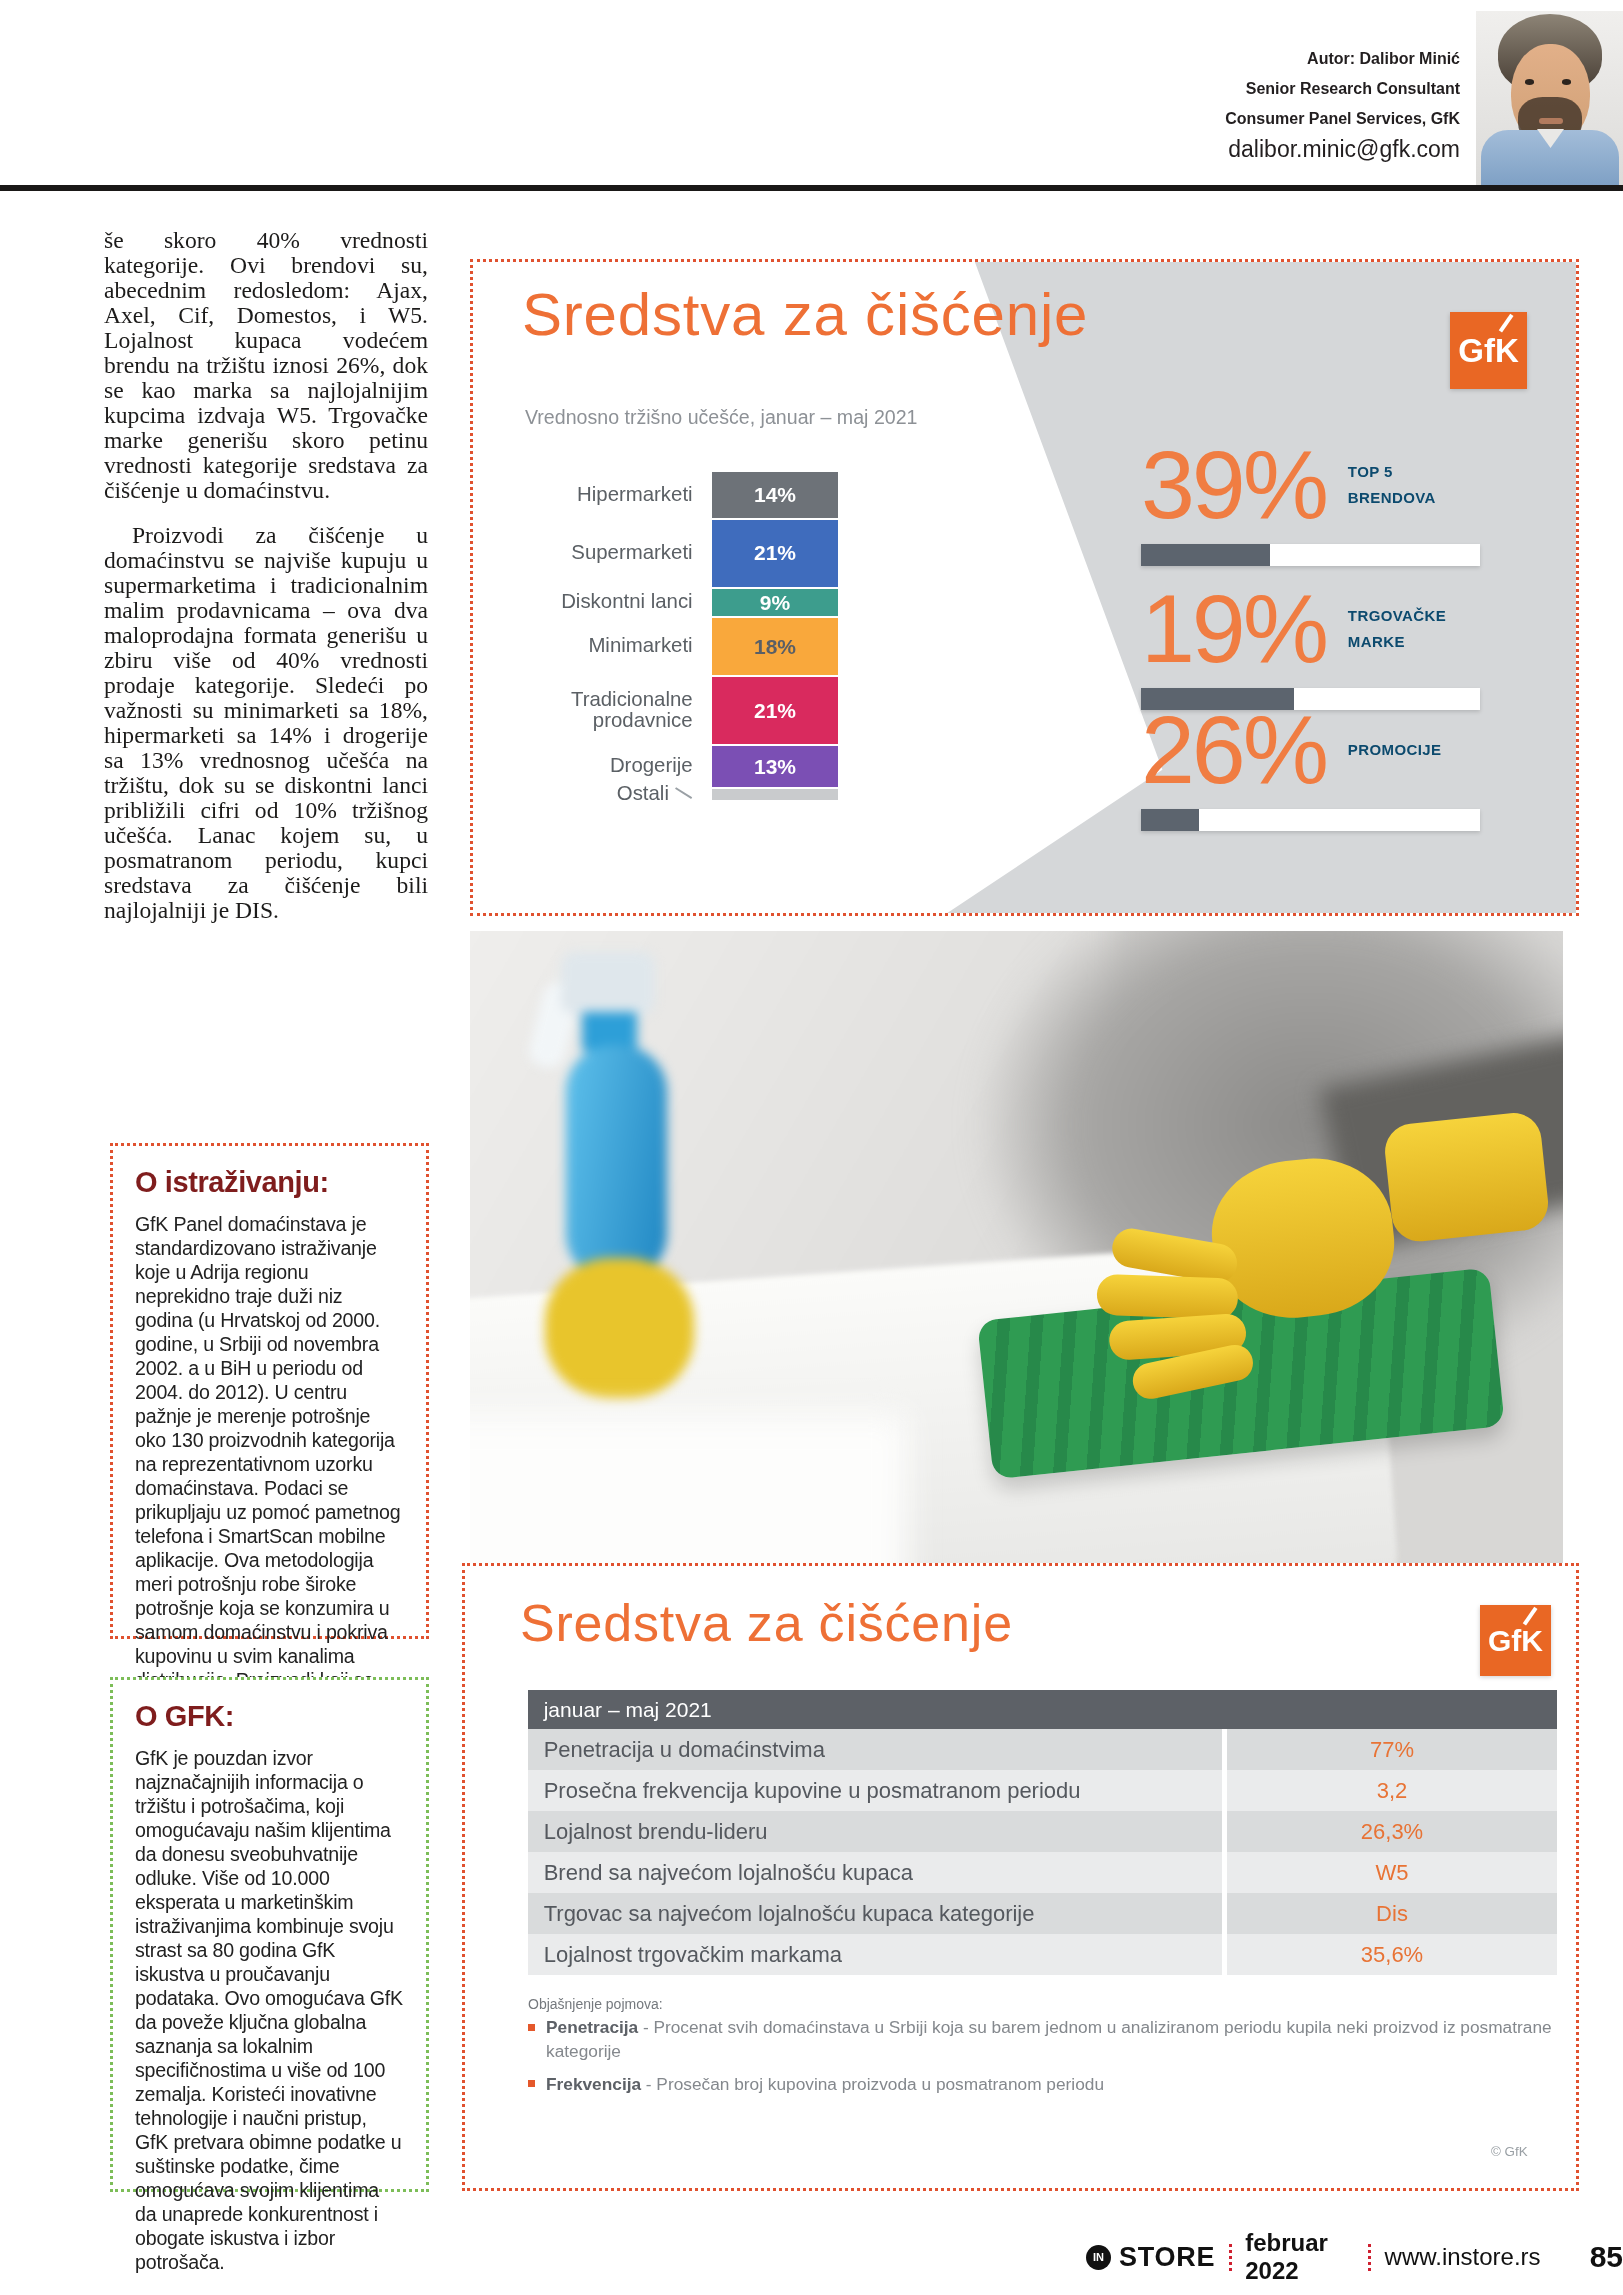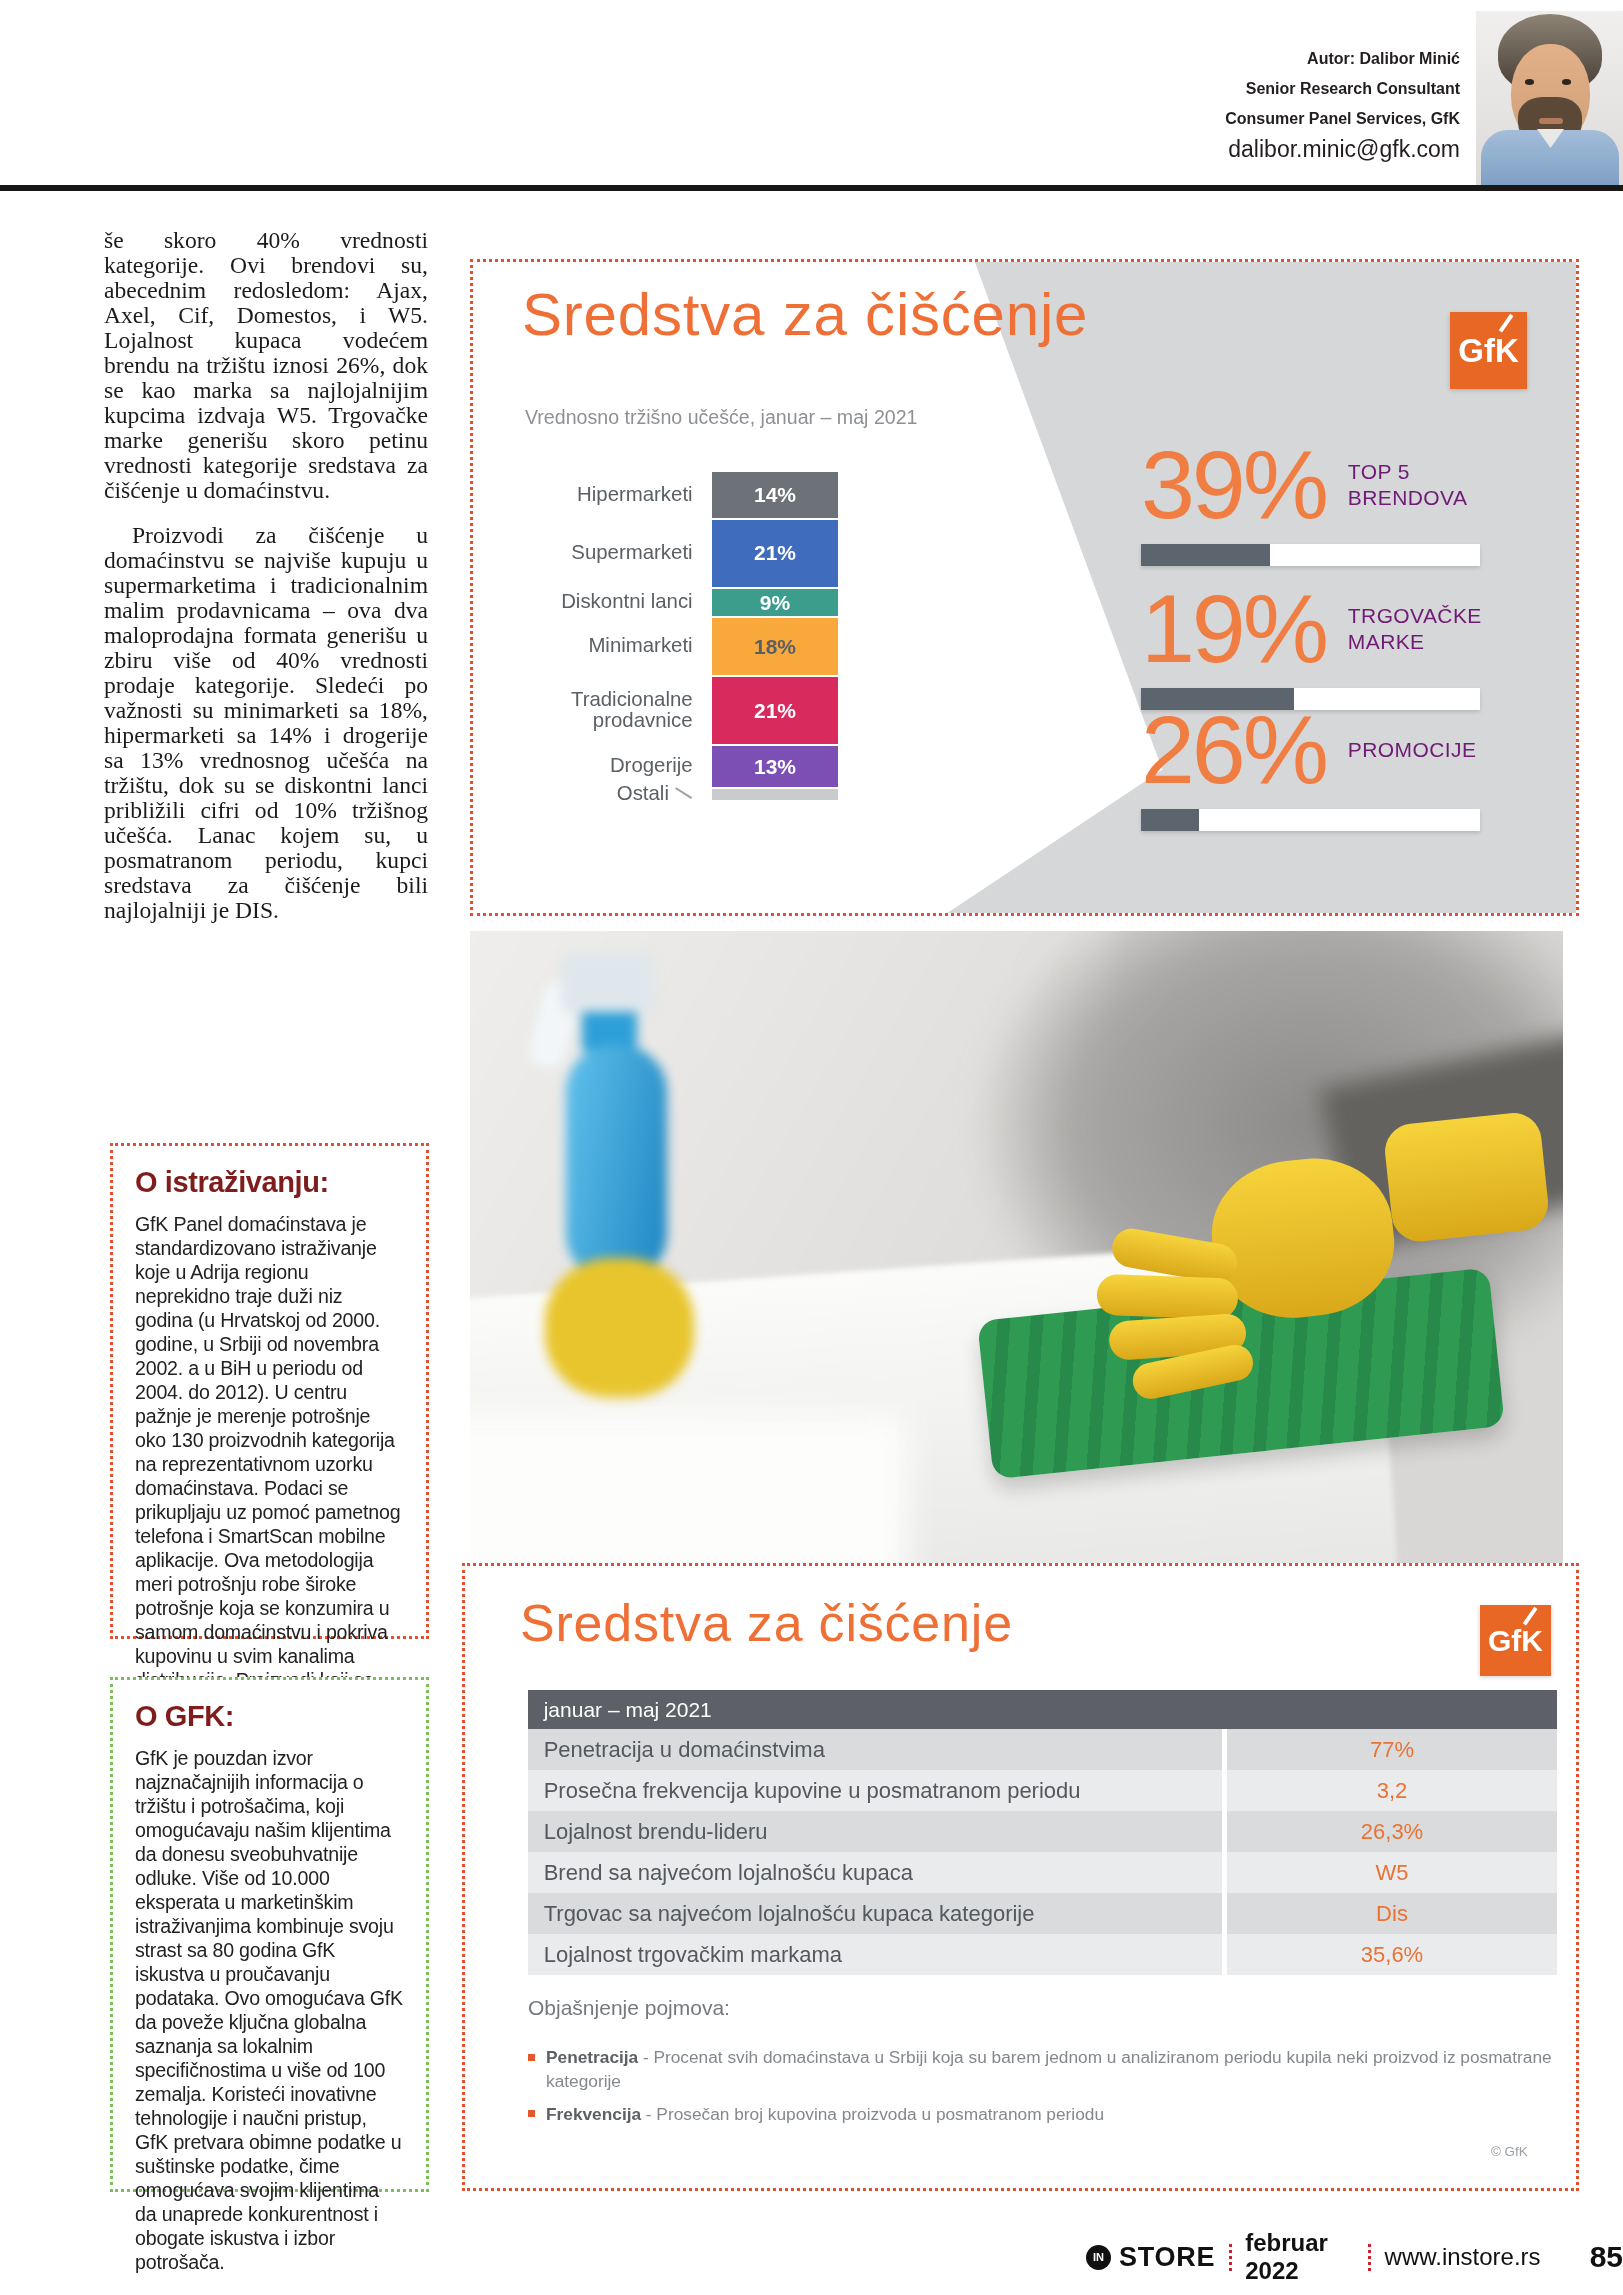--- a/index.html
+++ b/index.html
@@ -56,21 +56,21 @@
           padding-right:9.4px;font-size:20.4px;color:#5b6065;text-align:right;line-height:21px;}
   .c1-cat:last-child::after{content:"";width:19px;height:2.4px;background:#9aa0a5;transform:rotate(32deg);
           margin-left:4.7px;flex:none;}
   .c1-bar{position:absolute;left:239px;top:210px;width:126px;height:328px;display:flex;flex-direction:column;}
   .c1-seg{display:flex;align-items:center;justify-content:center;font-size:21px;font-weight:bold;
           box-sizing:border-box;border-top:2.4px solid #fff;}
   .c1-seg:first-child{border-top:none;}
   .c1-stat{position:absolute;left:668px;width:346px;}
   .c1-stat .srow{display:flex;align-items:center;gap:22px;}
   .c1-stat .num{font-size:97px;line-height:1.02;color:#f07d42;letter-spacing:-3.1px;font-weight:400;}
-  .c1-stat .lbl{font-size:21px;font-weight:normal;color:#701a75;line-height:26px;letter-spacing:0.4px;}
+  .c1-stat .lbl{font-size:15px;font-weight:bold;color:#0c4a6e;line-height:26px;letter-spacing:0.4px;}
   .c1-stat .track{margin-top:9.4px;width:339px;height:22px;background:#fff;box-shadow:0 1.6px 3.9px rgba(0,0,0,.15);}
   .c1-stat .fill{height:100%;background:#5c646e;}
   .st0{top:174px;} .st1{top:318px;} .st2{top:439px;}
 
   
   .photo{position:absolute;left:470px;top:931px;width:1093px;height:636px;overflow:hidden;background:#d8d7d5;}
   .pl{position:absolute;}
   .p-bgl{left:-3%;top:-5%;width:62%;height:80%;background:linear-gradient(120deg,#f0efed,#d9d8d6);filter:blur(11px);}
   .p-bgr{right:-8%;top:-12%;width:62%;height:85%;background:radial-gradient(closest-side,#8b8a88,#a8a7a5 70%,rgba(168,167,165,0));filter:blur(14px);}
   .p-surface{left:-4%;bottom:-8%;width:88%;height:55%;background:linear-gradient(#fbfbf9,#e6e6e4);
@@ -106,21 +106,21 @@
   .c2-table{position:absolute;left:63px;top:124px;width:1029px;}
   .c2-head{height:39px;background:#5d6167;color:#fff;font-size:21px;display:flex;align-items:center;
            padding-left:15.7px;box-sizing:border-box;}
   .c2-row{display:grid;grid-template-columns:1fr 4.7px 330px;height:41px;}
   .c2-row .lab{display:flex;align-items:center;padding-left:15.7px;font-size:22px;color:#54585e;}
   .c2-row .gap{background:#fff;}
   .c2-row .val{display:flex;align-items:center;justify-content:center;font-size:22px;color:#e87335;}
   .c2-rows .c2-row:nth-child(odd) .lab,.c2-rows .c2-row:nth-child(odd) .val{background:#d9dbdc;}
   .c2-rows .c2-row:nth-child(even) .lab,.c2-rows .c2-row:nth-child(even) .val{background:#eaebec;}
   .c2-notes{position:absolute;left:63px;top:430px;width:1030px;}
-  .c2-notes .nt{font-size:21px;color:#75797e;margin-bottom:26px;}
+  .c2-notes .nt{font-size:14px;color:#75797e;margin-bottom:4px;}
   .note{display:flex;gap:11px;margin-bottom:9.4px;font-size:17.3px;line-height:23.6px;color:#84888d;}
   .note .sq{flex:none;width:7px;height:7px;background:#e4582b;margin-top:7.9px;}
   .note b{color:#5d6167;margin-right:4.7px;}
   .c2-copy{position:absolute;left:1026px;top:578px;font-size:13.4px;color:#9aa0a5;}
 
   
   .footer{position:absolute;left:1086px;top:2238px;height:38px;display:flex;align-items:center;color:#111;}
   .f-logo{width:25px;height:25px;border-radius:50%;background:#111;color:#fff;display:flex;align-items:center;
           justify-content:center;font-size:11px;font-weight:bold;margin-right:7.9px;flex:none;}
   .f-brand{font-size:27px;font-weight:bold;letter-spacing:0.8px;}

